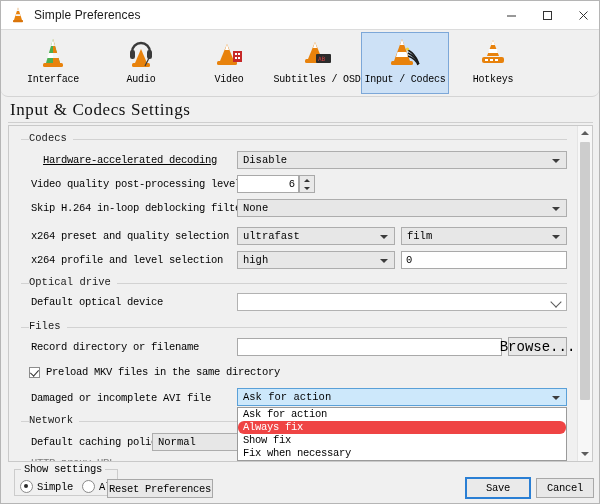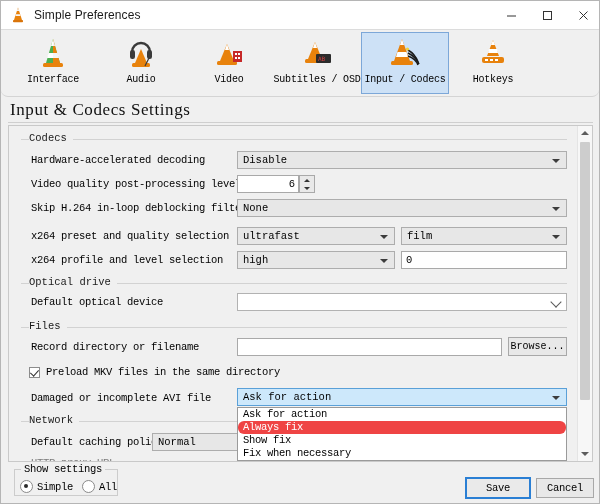--- a/index.html
+++ b/index.html
@@ -288,21 +288,21 @@
     border-top: 3px solid #333;
   }
 
   .btn {
     position: absolute;
     height: 19px;
     background: #e8e8e8;
     border: 1px solid #a8a8a8;
     box-sizing: border-box;
     font-family: "Liberation Mono", "DejaVu Sans Mono", monospace;
-    font-size: 10px;
+    font-size: 14px;
     color: #000;
     display: flex;
     align-items: center;
     justify-content: center;
     cursor: default;
   }
 
   .chk-row {
     position: absolute;
     display: flex;
@@ -615,21 +615,21 @@
   <div class="title-rule"></div>
 
   <div class="panel">
     <div class="panel-inner">
 
       <div class="group" style="top:6px;">
         <div class="group-line"></div>
         <div class="group-title">Codecs</div>
       </div>
 
-      <div class="row-label" style="left:22px; top:28px;">Hardware-accelerated decoding</div>
+      <div class="row-label" style="left:34px; top:28px;text-decoration:underline;">Hardware-accelerated decoding</div>
       <div class="combo" style="left:228px; top:25px; width:330px;">
         <span>Disable</span>
         <span class="arrow"></span>
       </div>
 
       <div class="row-label" style="left:22px; top:52px;">Video quality post-processing level</div>
       <div class="spin" style="left:228px; top:49px; width:62px;">
         <span>6</span>
         <span class="spin-btns">
           <span class="spin-up"></span>
@@ -732,20 +732,23 @@
     <div class="gbox"></div>
     <div class="gt">Show settings</div>
     <div class="radio-row">
       <span class="radio on"></span>
       <span class="radio-label">Simple</span>
       <span class="radio"></span>
       <span class="radio-label">All</span>
     </div>
   </div>
 
+  <div class="foot-btn underline-first" style="left:106px; top:478px; width:106px; height:19px;">
+    <span>Reset Preferences</span>
+  </div>
 
   <div class="foot-btn primary underline-first" style="left:464px; top:476px; width:66px; height:22px;">
     <span>Save</span>
   </div>
 
   <div class="foot-btn underline-first" style="left:535px; top:477px; width:58px; height:20px;">
     <span>Cancel</span>
   </div>
 
 </div>

